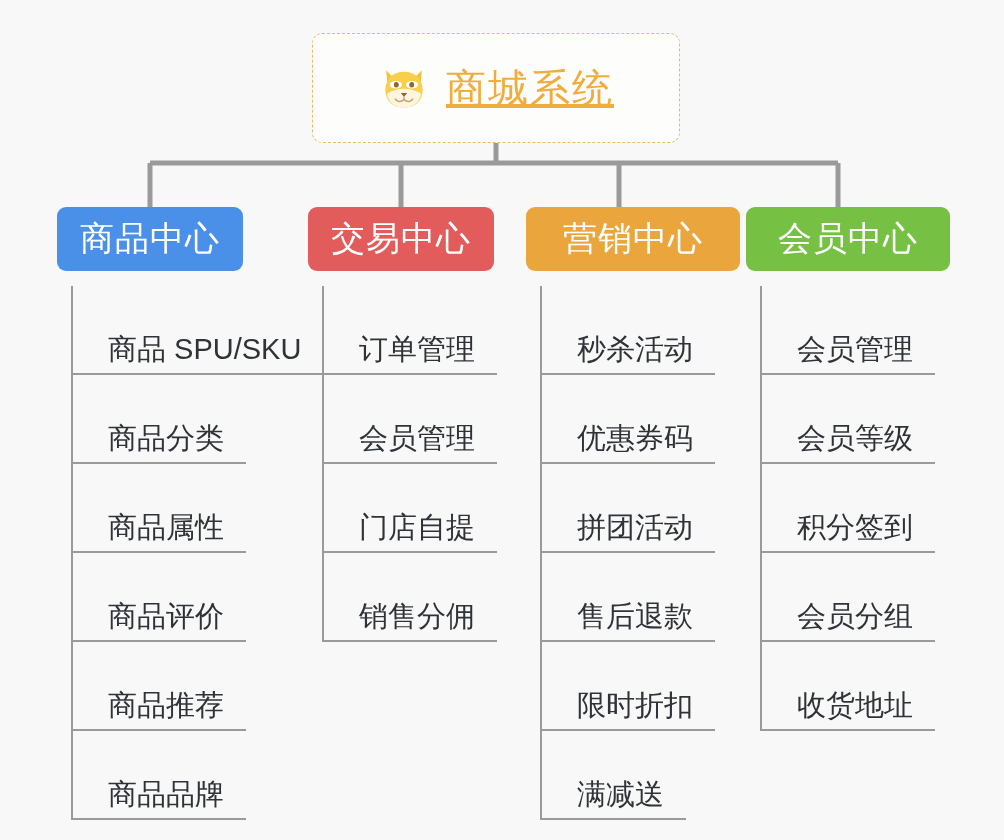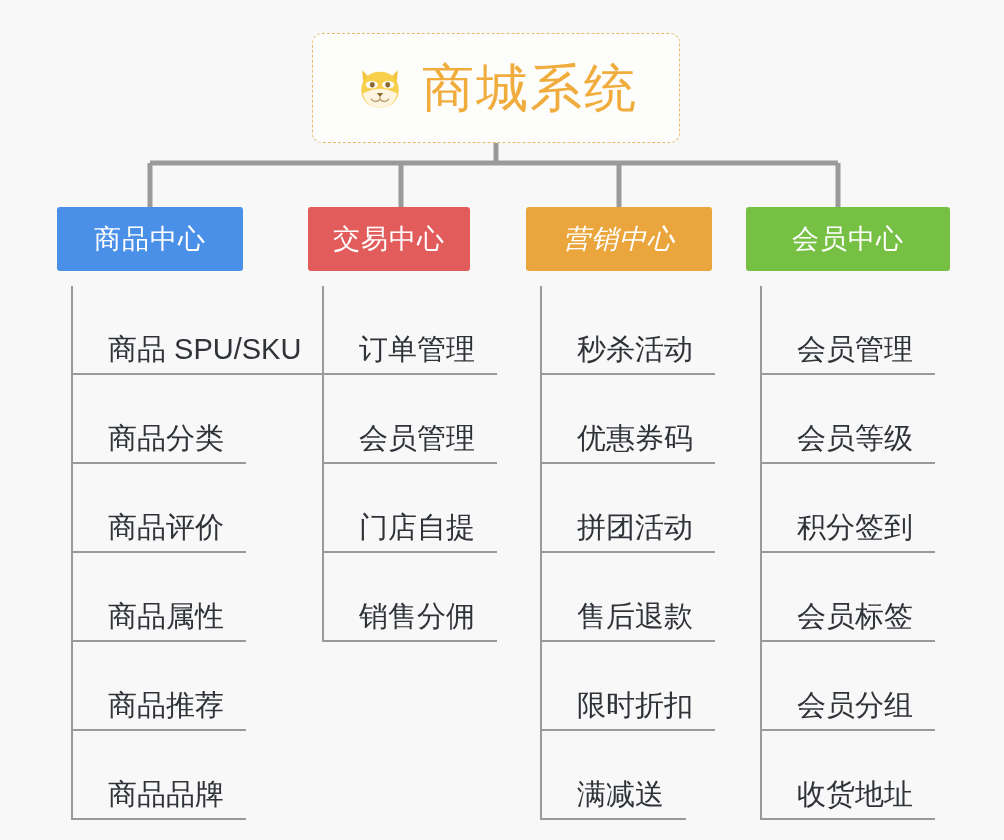--- a/index.html
+++ b/index.html
@@ -35,50 +35,51 @@
     justify-content: center;
     gap: 16px;
   }
   .root-emoji {
     width: 52px;
     height: 52px;
     flex: 0 0 auto;
     display: block;
   }
   .root-title {
-    font-size: 52px;
+    font-size: 40px;
     line-height: 1;
     color: #f0ad3e;
     letter-spacing: 2px;
     white-space: nowrap;
+    text-decoration: underline;
   }
 
   
   .connectors {
     position: absolute;
     left: 0;
     top: 0;
     width: 1004px;
     height: 840px;
     pointer-events: none;
   }
 
   
   .branch {
     position: absolute;
     top: 207px;
   }
   .branch-header {
     height: 64px;
-    border-radius: 3px;
+    border-radius: 9px;
     display: flex;
     align-items: center;
     justify-content: center;
     color: #ffffff;
-    font-size: 27px;
+    font-size: 34px;
     letter-spacing: 1px;
     white-space: nowrap;
     box-sizing: border-box;
   }
   .branch-body {
     position: relative;
     margin-top: 15px;
     padding-left: 15px;
   }
   .spine {
@@ -102,23 +103,23 @@
     white-space: nowrap;
     padding: 0 22px 7px 36px;
     border-bottom: 2px solid #9a9a9a;
     line-height: 1.1;
   }
 
   
   .branch-1 { left: 57px; }
   .branch-1 .branch-header { width: 186px; }
   .branch-2 { left: 308px; }
-  .branch-2 .branch-header { width: 162px; }
+  .branch-2 .branch-header { width: 186px; }
   .branch-3 { left: 526px; }
-  .branch-3 .branch-header { width: 186px; font-style: italic; }
+  .branch-3 .branch-header { width: 214px; }
   .branch-4 { left: 746px; }
   .branch-4 .branch-header { width: 204px; }
 </style>
 </head>
 <body style="background: rgb(248, 248, 248);">
 
 <div id="mindmap">
 
   <svg class="connectors" viewBox="0 0 1004 840" width="1004" height="840" aria-hidden="true">
     <g stroke="#9a9a9a" stroke-width="5" fill="none" stroke-linecap="butt">
@@ -153,24 +154,24 @@
     <div class="branch-header" style="background: rgb(74, 144, 232);">商品中心</div>
     <div class="branch-body">
       <span class="spine"></span>
       <div class="leaf">
           <span class="leaf-label">商品 SPU/SKU</span>
         </div>
       <div class="leaf">
           <span class="leaf-label">商品分类</span>
         </div>
       <div class="leaf">
+          <span class="leaf-label">商品属性</span>
+        </div>
+      <div class="leaf">
           <span class="leaf-label">商品评价</span>
-        </div>
-      <div class="leaf">
-          <span class="leaf-label">商品属性</span>
         </div>
       <div class="leaf">
           <span class="leaf-label">商品推荐</span>
         </div>
       <div class="leaf">
           <span class="leaf-label">商品品牌</span>
         </div>
     </div>
   </div>
 
@@ -225,23 +226,20 @@
       <div class="leaf">
           <span class="leaf-label">会员管理</span>
         </div>
       <div class="leaf">
           <span class="leaf-label">会员等级</span>
         </div>
       <div class="leaf">
           <span class="leaf-label">积分签到</span>
         </div>
       <div class="leaf">
-          <span class="leaf-label">会员标签</span>
-        </div>
-      <div class="leaf">
           <span class="leaf-label">会员分组</span>
         </div>
       <div class="leaf">
           <span class="leaf-label">收货地址</span>
         </div>
     </div>
   </div>
 
 </div>
 

